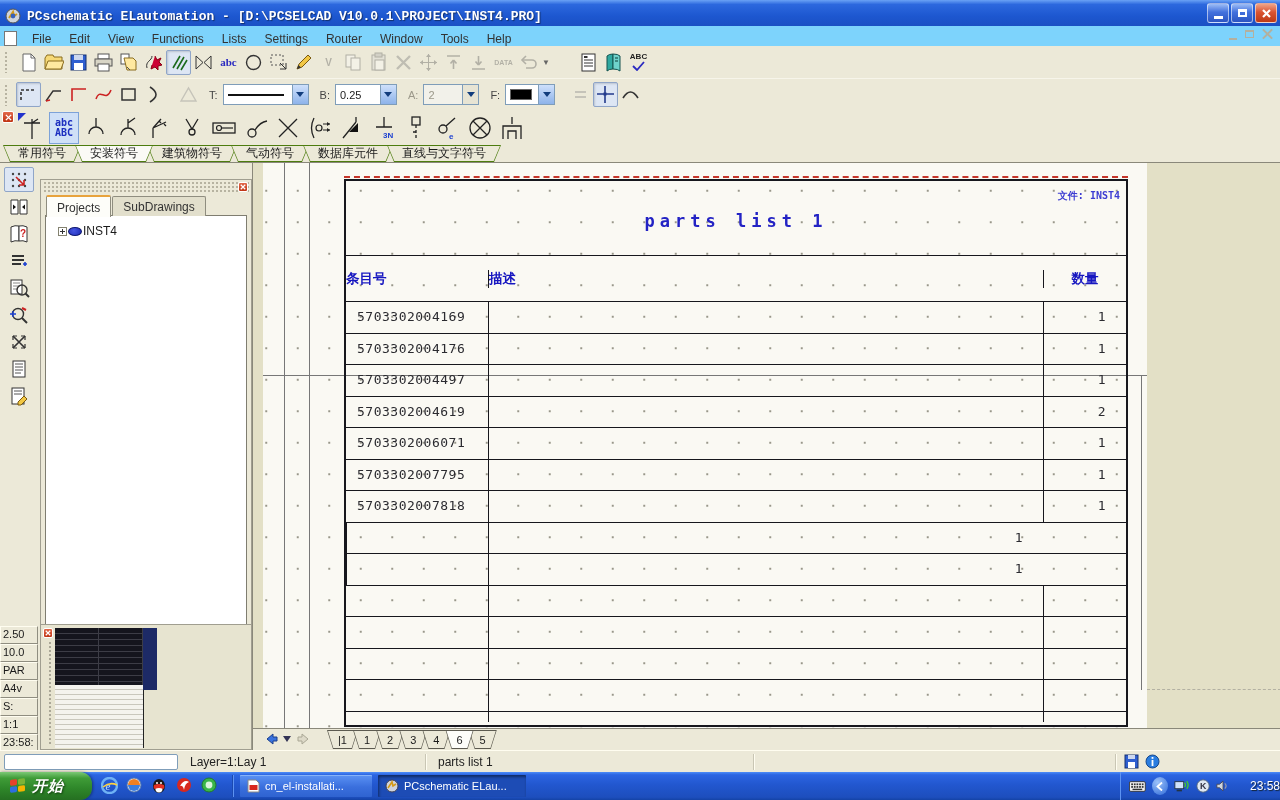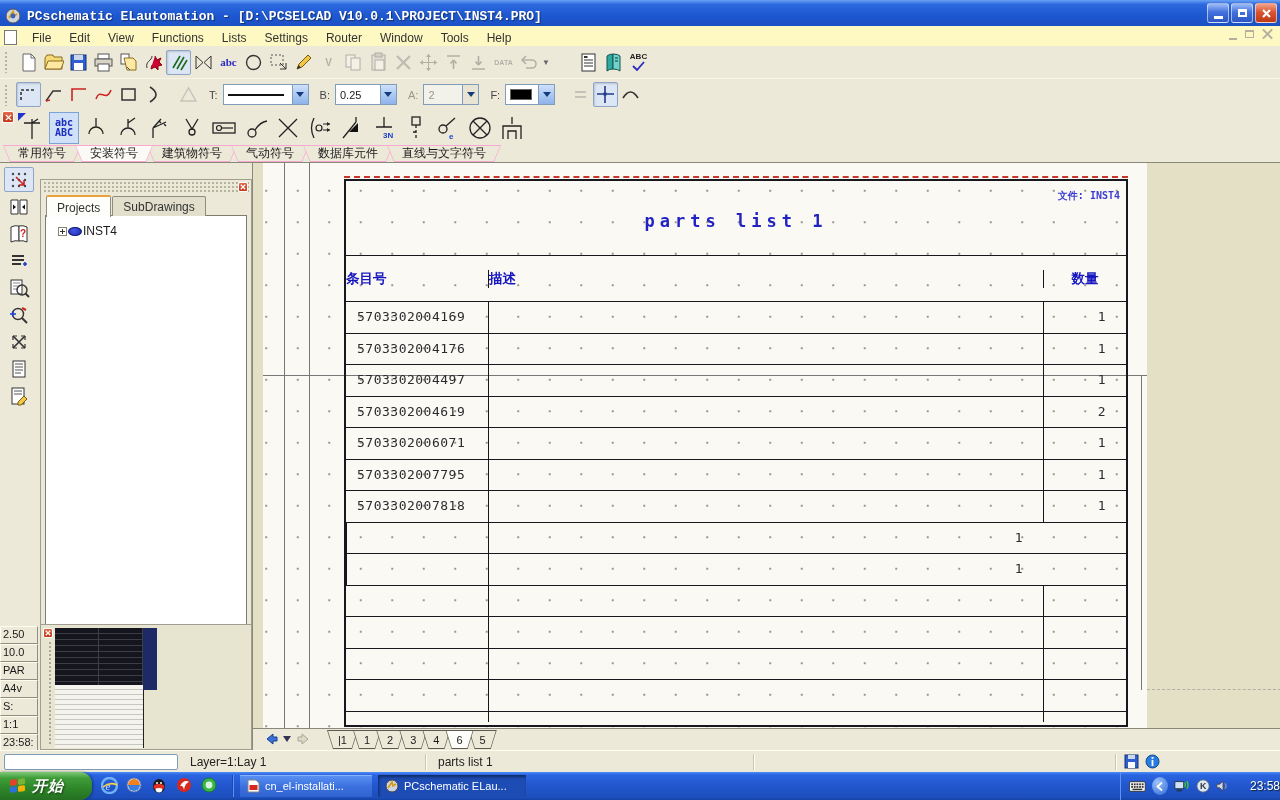--- a/index.html
+++ b/index.html
@@ -11,21 +11,21 @@
  background:linear-gradient(180deg,#6aa2f5 0%,#2c68de 14%,#1d57d0 50%,#1a4fc2 86%,#2a63d8 100%)}
 .title-text{font-family:"Liberation Mono",monospace;font-weight:bold;font-size:13px;color:#fff;margin-left:6px;white-space:nowrap;text-shadow:1px 1px 1px #13306b}
 .win-btns{position:absolute;right:3px;top:3px;display:flex;gap:2px}
 .wbtn{width:22px;height:20px;border:1px solid rgba(255,255,255,.55);border-radius:3px;display:flex;align-items:center;justify-content:center;
  background:linear-gradient(180deg,#9dbdf6,#4371dd 45%,#2c55c2)}
 .wbtn.close{background:linear-gradient(180deg,#f0a488,#da5432 45%,#bd3a16)}
 .g-min{width:9px;height:3px;background:#fff;align-self:flex-end;margin:0 auto 3px}
 .g-res{width:9px;height:8px;border:2px solid #fff;border-top:3px solid #fff}
 
 
-.menubar{position:absolute;top:26px;left:0;right:0;height:26px;background:#fef9c3;display:flex;align-items:center;border-bottom:3px solid #737373}
+.menubar{position:absolute;top:26px;left:0;right:0;height:26px;background:#7dd3fc;display:flex;align-items:center;border-bottom:1px solid #737373}
 .child-icon{width:13px;height:15px;background:#fff;border:1px solid #777;margin:0 6px 0 4px}
 .menus{display:flex}
 .menu-item{padding:2px 9px;color:#333}
 .mdi-ctls{position:absolute;right:6px;top:2px;display:flex;gap:8px;align-items:center}
 .mdi-min{width:8px;height:2px;background:#b4b09e;margin-top:10px}
 .mdi-res{width:9px;height:8px;border:1px solid #b4b09e;border-top:2px solid #b4b09e}
 .mdi-x{width:12px;height:12px;position:relative}
 .mdi-x:before,.mdi-x:after{content:"";position:absolute;left:-1px;top:5px;width:13px;height:2px;background:#b4b09e}
 .mdi-x:before{transform:rotate(45deg)}.mdi-x:after{transform:rotate(-45deg)}
 
@@ -58,21 +58,21 @@
 .redx{position:absolute;left:2px;top:1px;width:12px;height:12px;background:linear-gradient(180deg,#e2694a,#bf3312);border:1px solid #fff;border-radius:2px;z-index:5;display:flex;align-items:center;justify-content:center}
 .redx svg{width:7px;height:7px}
 .sybtn{width:30px;height:32px;flex:none;display:flex;align-items:center;justify-content:center;position:relative;border:1px solid transparent}
 .sybtn.sel{background:#cfe0f7;border:1px solid #7da2d8}
 .cornermark{position:absolute;left:0;top:0;width:0;height:0;border:4px solid transparent;border-left-color:#2233cc;border-top-color:#2233cc}
 .sy{width:28px;height:28px;display:block}
 .symtxt{display:flex;flex-direction:column;align-items:center;line-height:10px;font-size:10px;font-weight:bold;color:#1c2ec0;font-family:"DejaVu Sans Mono",monospace}
 
 
 .symtabs{position:absolute;top:146px;left:0;right:0;height:17px;background:#ece9d8;border-bottom:1px solid #8a887a;display:flex;align-items:flex-end;padding-left:3px}
-.trap{height:17px;background:#f9a8d4;clip-path:polygon(0 0,100% 0,calc(100% - 7px) 100%,7px 100%);padding:1px;margin-right:-6px;display:inline-flex}
+.trap{height:17px;background:#4d7c0f;clip-path:polygon(0 0,100% 0,calc(100% - 7px) 100%,7px 100%);padding:1px;margin-right:-6px;display:inline-flex}
 .trap-in{background:#ece9d8;clip-path:polygon(0 0,100% 0,calc(100% - 6.3px) 100%,6.3px 100%);display:flex;align-items:center;justify-content:center;padding:0 14px;font-size:12px;white-space:nowrap}
 .trap.active{z-index:3;position:relative}
 .trap.active .trap-in{background:#fbfaf6}
 
 
 .main{position:absolute;top:163px;left:0;width:1280px;height:587px;background:#ece9d8}
 .leftstrip{position:absolute;left:0;top:0;width:38px;height:462px;display:flex;flex-direction:column;align-items:center;padding-top:4px}
 .lsbtn{width:30px;height:25px;margin-bottom:2px;display:flex;align-items:center;justify-content:center;border:1px solid transparent;border-radius:2px}
 .lsbtn.pressed{border:1px solid #8fa5c8;background:#dde6f4}
 .ls{width:22px;height:22px;display:block}

